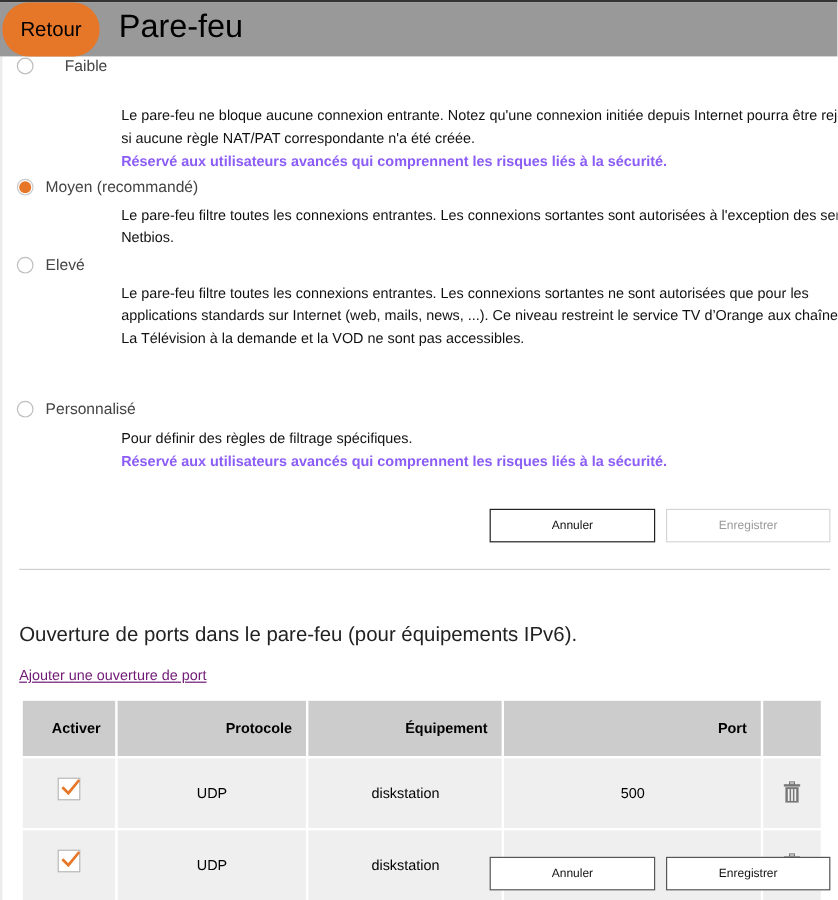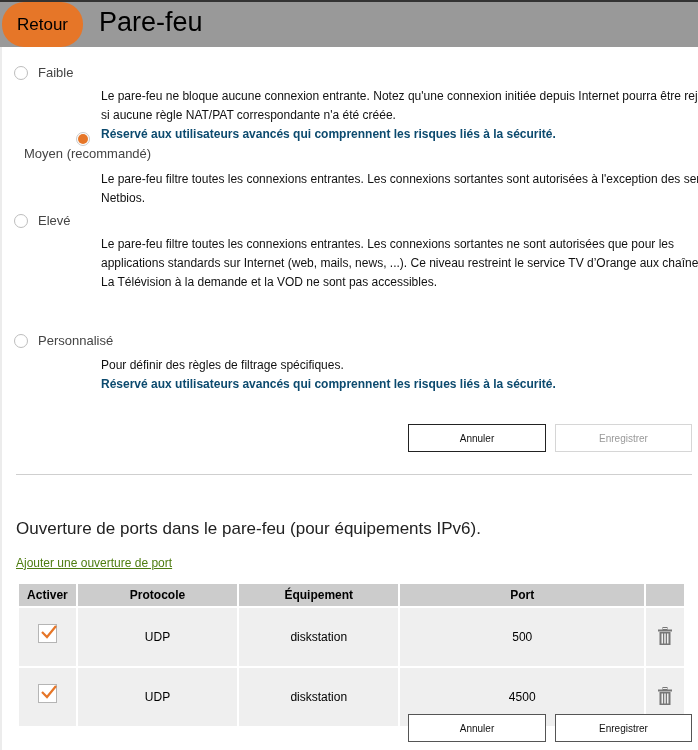--- a/index.html
+++ b/index.html
@@ -23,67 +23,67 @@
   .option { position: absolute; left: 14px; display: flex; align-items: center; cursor: pointer; }
   .radio {
     width: 14px; height: 14px; border-radius: 50%;
     border: 1px solid #bdbdbd; background: #fff; box-sizing: border-box;
     display: inline-flex; align-items: center; justify-content: center;
   }
   .radio.checked { border-color: #c9c9c9; }
   .radio .dot { width: 10px; height: 10px; border-radius: 50%; background: #e67628; }
   .opt-label { margin-left: 10px; font-size: 13px; color: #444; }
   .desc { position: absolute; left: 61px; width: 630px; font-size: 12px; line-height: 19px; color: #111; margin-left: 40px; }
-  .desc b { font-weight: bold; color: #0c4a6e; }
+  .desc b { font-weight: bold; color: #8b5cf6; }
 
   .btn {
     position: absolute; height: 28px; box-sizing: border-box;
     display: flex; align-items: center; justify-content: center;
     font-size: 10px; background: #fff; cursor: pointer;
   }
   .btn.primary { border: 1px solid #222; color: #111; }
   .btn.disabled { border: 1px solid #d6d6d6; color: #999; }
   .btn.outline { border: 1px solid #555; color: #111; }
 
   .divider { position: absolute; left: 16px; top: 474px; width: 676px; height: 1px; background: #cfcfcf; }
 
   .section-title { position: absolute; left: 16px; top: 519px; font-size: 17px; color: #222; }
-  .add-link { position: absolute; left: 16px; top: 556px; font-size: 12px; color: #4d7c0f; text-decoration: underline; cursor: pointer; }
+  .add-link { position: absolute; left: 16px; top: 556px; font-size: 12px; color: #701a75; text-decoration: underline; cursor: pointer; }
 
   table.ports { position: absolute; left: 17px; top: 582px; width: 669px; border-collapse: separate; border-spacing: 2px; font-size: 12px; }
-  table.ports th { background: #cccccc; height: 22px; font-weight: bold; text-align: center; padding: 0; }
+  table.ports th { background: #cccccc; height: 22px; font-weight: bold; text-align: right; padding: 12px; }
   table.ports td { background: #efefef; height: 34px; text-align: center; padding: 12px; }
   .chk {
     display: inline-block; width: 19px; height: 19px; border: 1px solid #b5b5b5; background: #fff;
     box-sizing: border-box; position: relative; cursor: pointer; vertical-align: middle; margin-top: -8px;
   }
   .chk svg { position: absolute; left: 1px; top: -1px; }
   .trash { cursor: pointer; display: inline-block; }
 </style>
 </head>
 <body>
 
 <div class="topstrip"></div>
 <div class="leftedge"></div>
 
 <div class="header">
   <div class="back-btn">Retour</div>
   <div class="page-title">Pare-feu</div>
 </div>
 
-<div class="option" style="top:65px;">
+<div class="option" style="top:47px;gap:16px;">
   <span class="radio"></span>
   <span class="opt-label">Faible</span>
 </div>
 <div class="desc" style="top:87px;">
   <span>Le pare-feu ne bloque aucune connexion entrante. Notez qu'une connexion initiée depuis Internet pourra être rejetée si aucune règle NAT/PAT correspondante n'a été créée.</span><br>
   <b>Réservé aux utilisateurs avancés qui comprennent les risques liés à la sécurité.</b>
 </div>
 
-<div class="option" style="top:132px;flex-direction:column;">
+<div class="option" style="top:148px;">
   <span class="radio checked">
       <span class="dot"></span>
     </span>
   <span class="opt-label">Moyen (recommandé)</span>
 </div>
 <div class="desc" style="top:170px;">
   <span>Le pare-feu filtre toutes les connexions entrantes. Les connexions sortantes sont autorisées à l'exception des services Netbios.</span>
 </div>
 
 <div class="option" style="top:213px;">

